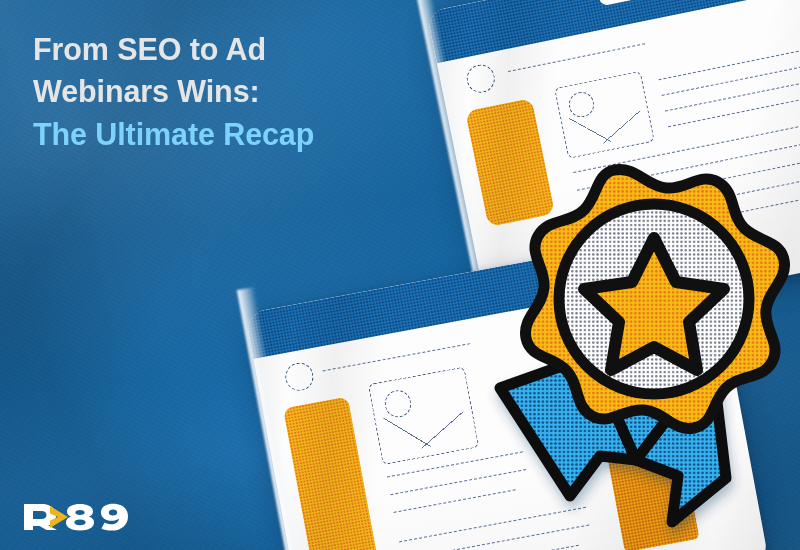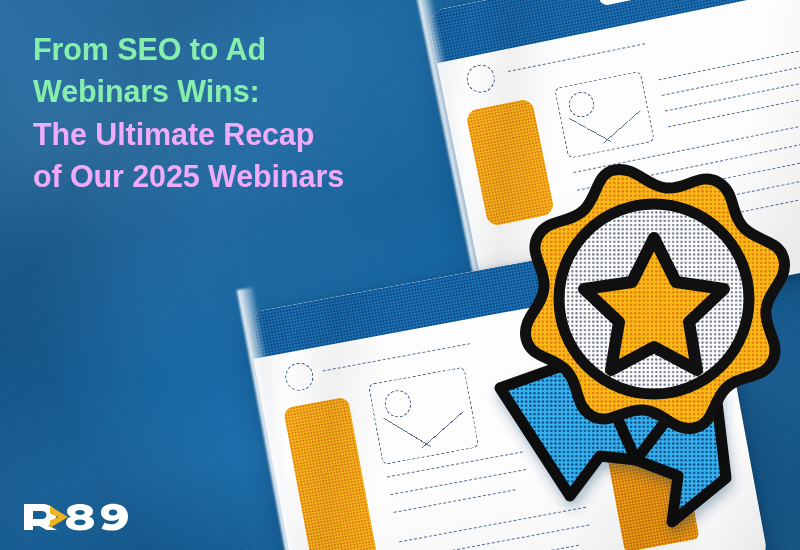--- a/index.html
+++ b/index.html
@@ -30,22 +30,22 @@
       repeating-linear-gradient(-51deg,rgba(0,0,0,.10) 0 1px,rgba(0,0,0,0) 1px 6px);
   }
   .bg-vign{position:absolute;inset:0;background:radial-gradient(ellipse 90% 85% at 40% 45%,rgba(0,0,0,0) 45%,rgba(0,0,0,.18) 100%);}
 
   
   .headline{
     position:absolute;left:33px;top:28px;width:430px;z-index:40;
     font-weight:700;font-size:30.5px;line-height:1.39;letter-spacing:-.1px;
   }
   .headline .ln{display:block;white-space:nowrap;}
-  .ln.y{color:#86efac;}
-  .ln.w{color:#f0abfc;}
+  .ln.y{color:#e5e5e5;}
+  .ln.w{color:#7dd3fc;}
 
   
   .logo{position:absolute;left:22px;bottom:18px;z-index:45;display:flex;align-items:center;height:30px;}
   .logo svg{display:block;}
 
   
   .ht-y{
     background-color:#f5b61a;
     background-image:radial-gradient(circle at 50% 50%, rgba(214,60,20,.55) 0.9px, rgba(0,0,0,0) 1.25px);
     background-size:3.1px 3.1px;
@@ -198,21 +198,20 @@
         <path d="M214 78 L236 122 L284 129 L249 162 L257 210 L214 187 L171 210 L179 162 L144 129 L192 122 Z" fill="url(#pY)" stroke="#101010" stroke-width="12" stroke-linejoin="round"></path>
       </svg>
     </div>
 
   </div>
 
   <div class="headline">
     <span class="ln y">From SEO to Ad</span>
     <span class="ln y">Webinars Wins:</span>
     <span class="ln w">The Ultimate Recap</span>
-    <span class="ln w">of Our 2025 Webinars</span>
   </div>
 
   <div class="logo">
     <svg width="108" height="30" viewBox="0 0 108 30" aria-hidden="true">
 
       <path d="M2 2 H20 C29 2 34 7 34 13.5 C34 18.5 31 22 26.5 23.4 L35 28 H24.5 L17.5 24 H11 V28 H2 Z
                M11 9 V17 H19.5 C22.5 17 24.5 15.6 24.5 13 C24.5 10.4 22.5 9 19.5 9 Z" fill="#ffffff"></path>
 
       <path d="M28 4 L46 15 L28 26 L28 18.5 L36 15 L28 11.5 Z" fill="#f0b320"></path>
 

